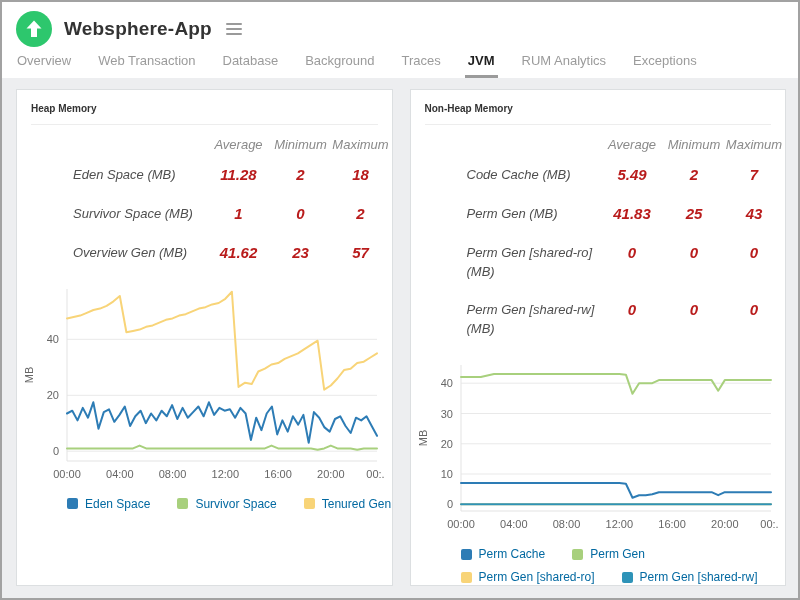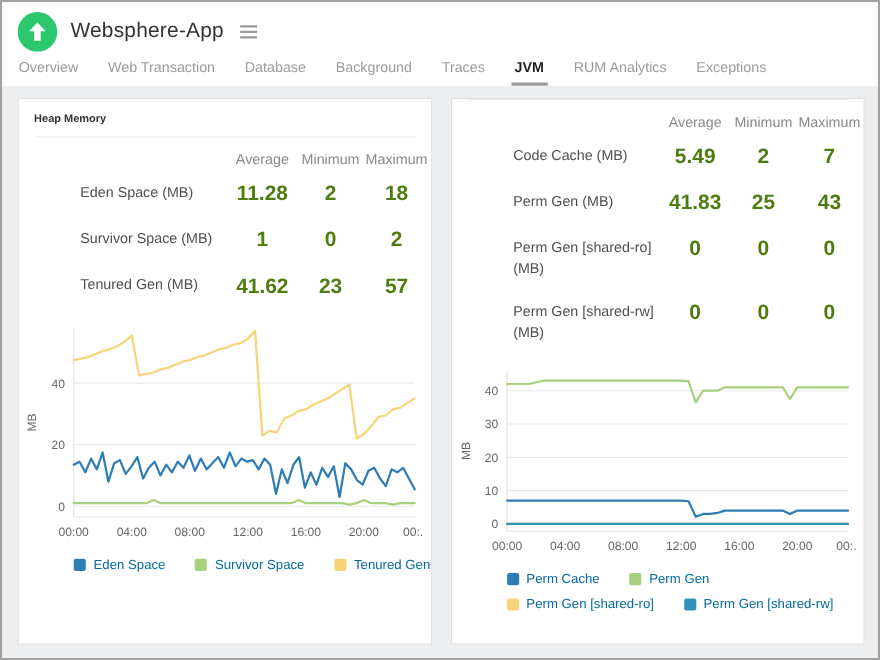--- a/index.html
+++ b/index.html
@@ -8,41 +8,41 @@
     width:800px; height:600px;
     border:2px solid #a2a2a2;
     background:#fff;
     font-family:"Liberation Sans", sans-serif;
     overflow:hidden;
     display:flex; flex-direction:column;
   }
   
   .header { display:flex; align-items:center; padding:8px 14px 0 14px; height:46px; background:#fff; }
   .app-icon { width:36px; height:36px; border-radius:50%; display:flex; align-items:center; justify-content:center; flex:none; }
-  .app-title { font-size:19px; font-weight:normal; color:#333; margin-left:12px; letter-spacing:.2px; }
+  .app-title { font-size:19px; font-weight:bold; color:#333; margin-left:12px; letter-spacing:.2px; }
   .menu-icon { margin-left:11px; display:flex; flex-direction:column; gap:3px; cursor:pointer; padding:3px; }
   .menu-icon div { width:16px; height:2px; background:#9a9a9a; border-radius:1px; }
   
   .tabs { display:flex; gap:21px; padding:2px 0 0 12px; background:#fff; align-items:flex-end; height:30px; }
   .tab { font-size:13px; color:#9b9b9b; padding:4px 3px 7px 3px; border-bottom:3px solid transparent; cursor:pointer; white-space:nowrap;margin-top:40px; }
   .tab.active { color:#1f1f1f; font-weight:bold; border-bottom-color:#9b9b9b; }
   
   .content { flex:1; background:#edeef0; padding:11px 12px 12px 14px; display:flex; gap:17px; overflow:hidden; }
   .panel { background:#fff; border:1px solid #dcdfe1; flex:1; overflow:hidden; }
   .panel-title { font-size:10px; font-weight:bold; color:#333; padding:13px 14px 10px 14px; }
   .panel-divider { border-top:1px solid #ededed; margin:0 14px; }
   
   .metrics { padding:4px 2px 0 14px; }
-  .mrow { display:grid; grid-template-columns:minmax(0,1fr) 62px 62px 58px; align-items:start; }
+  .mrow { display:grid; grid-template-columns:minmax(0,1fr) 62px 62px 58px; align-items:start;font-style:italic; }
   .mhead { padding:8px 0 4px 0; }
   .mhead .mcell { font-size:13px; color:#8a8a8a; }
   .mdata { padding:10px 0; }
   .mlabel { font-size:13px; color:#4f4f4f; padding-left:42px; line-height:1.45; }
   .mcell { text-align:center; overflow:hidden; white-space:nowrap; }
-  .mval { font-size:19px; font-weight:bold; color:#4d7c0f; }
+  .mval { font-size:15px; font-weight:bold; color:#b91c1c; }
   
   .chart-wrap { padding:10px 0 0 4px; }
   .chart-wrap svg { display:block; width:364px; height:auto; }
   .ctext { font-size:11px; fill:#666; }
   
   .legend { display:flex; flex-direction:column; gap:9px; padding:10px 0 0 50px; }
   .legend-row { display:flex; gap:27px; }
   .legend-item { display:flex; align-items:center; gap:7px; font-size:12px; color:#0369a1; cursor:pointer; white-space:nowrap; }
   .swatch { width:11px; height:11px; border-radius:2px; flex:none; }
 </style>
@@ -93,21 +93,21 @@
           <div class="mcell mval">2</div>
           <div class="mcell mval">18</div>
         </div>
         <div class="mrow mdata">
           <div class="mlabel">Survivor Space (MB)</div>
           <div class="mcell mval">1</div>
           <div class="mcell mval">0</div>
           <div class="mcell mval">2</div>
         </div>
         <div class="mrow mdata">
-          <div class="mlabel">Tenured Gen (MB)</div>
+          <div class="mlabel">Overview Gen (MB)</div>
           <div class="mcell mval">41.62</div>
           <div class="mcell mval">23</div>
           <div class="mcell mval">57</div>
         </div>
       </div>
     <div class="chart-wrap">
       <svg viewBox="0 0 364 204">
           <line x1="46" y1="168.2" x2="356" y2="168.2" stroke="#e9e9e9" stroke-width="1"></line>
           <line x1="46" y1="112.3" x2="356" y2="112.3" stroke="#e9e9e9" stroke-width="1"></line>
           <line x1="46" y1="56.3" x2="356" y2="56.3" stroke="#e9e9e9" stroke-width="1"></line>
@@ -141,20 +141,21 @@
           </div>
           <div class="legend-item">
             <span class="swatch" style="background: rgb(248, 212, 120);"></span>
             <span>Tenured Gen</span>
           </div>
         </div>
       </div>
   </div>
 
   <div class="panel">
+    <div class="panel-title">Non-Heap Memory</div>
     <div class="panel-divider"></div>
     <div class="metrics">
         <div class="mrow mhead">
           <div class="mlabel"></div>
           <div class="mcell">Average</div>
           <div class="mcell">Minimum</div>
           <div class="mcell">Maximum</div>
         </div>
         <div class="mrow mdata">
           <div class="mlabel">Code Cache (MB)</div>

